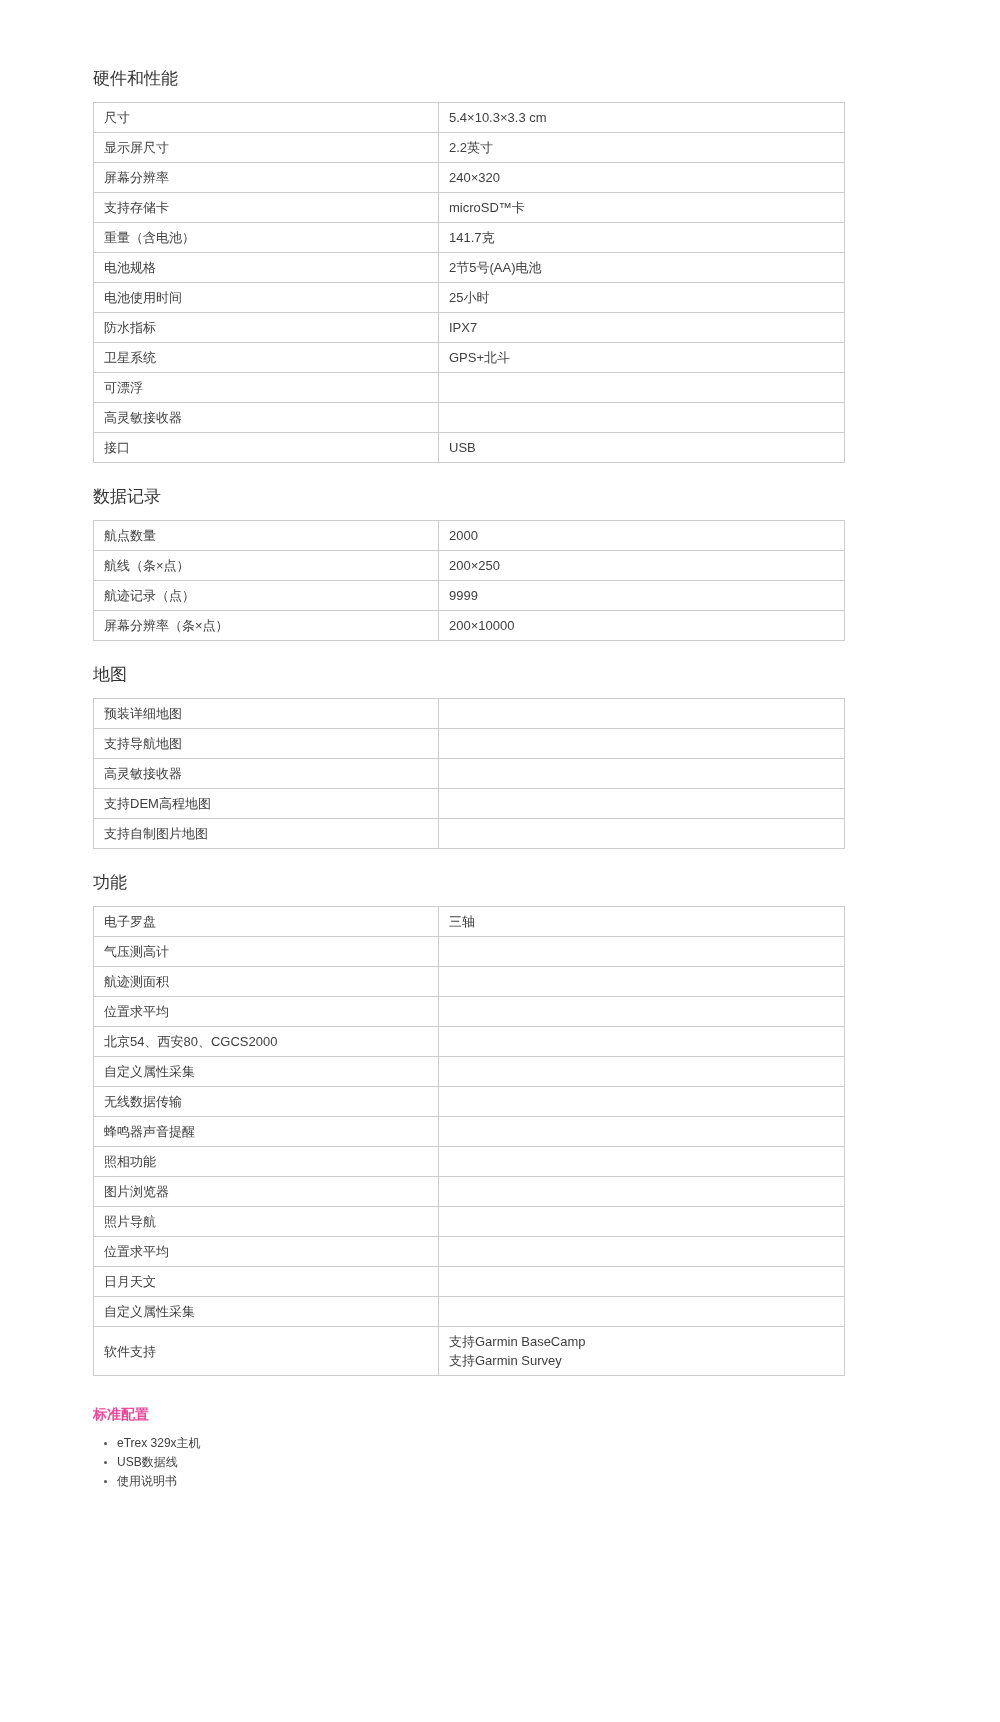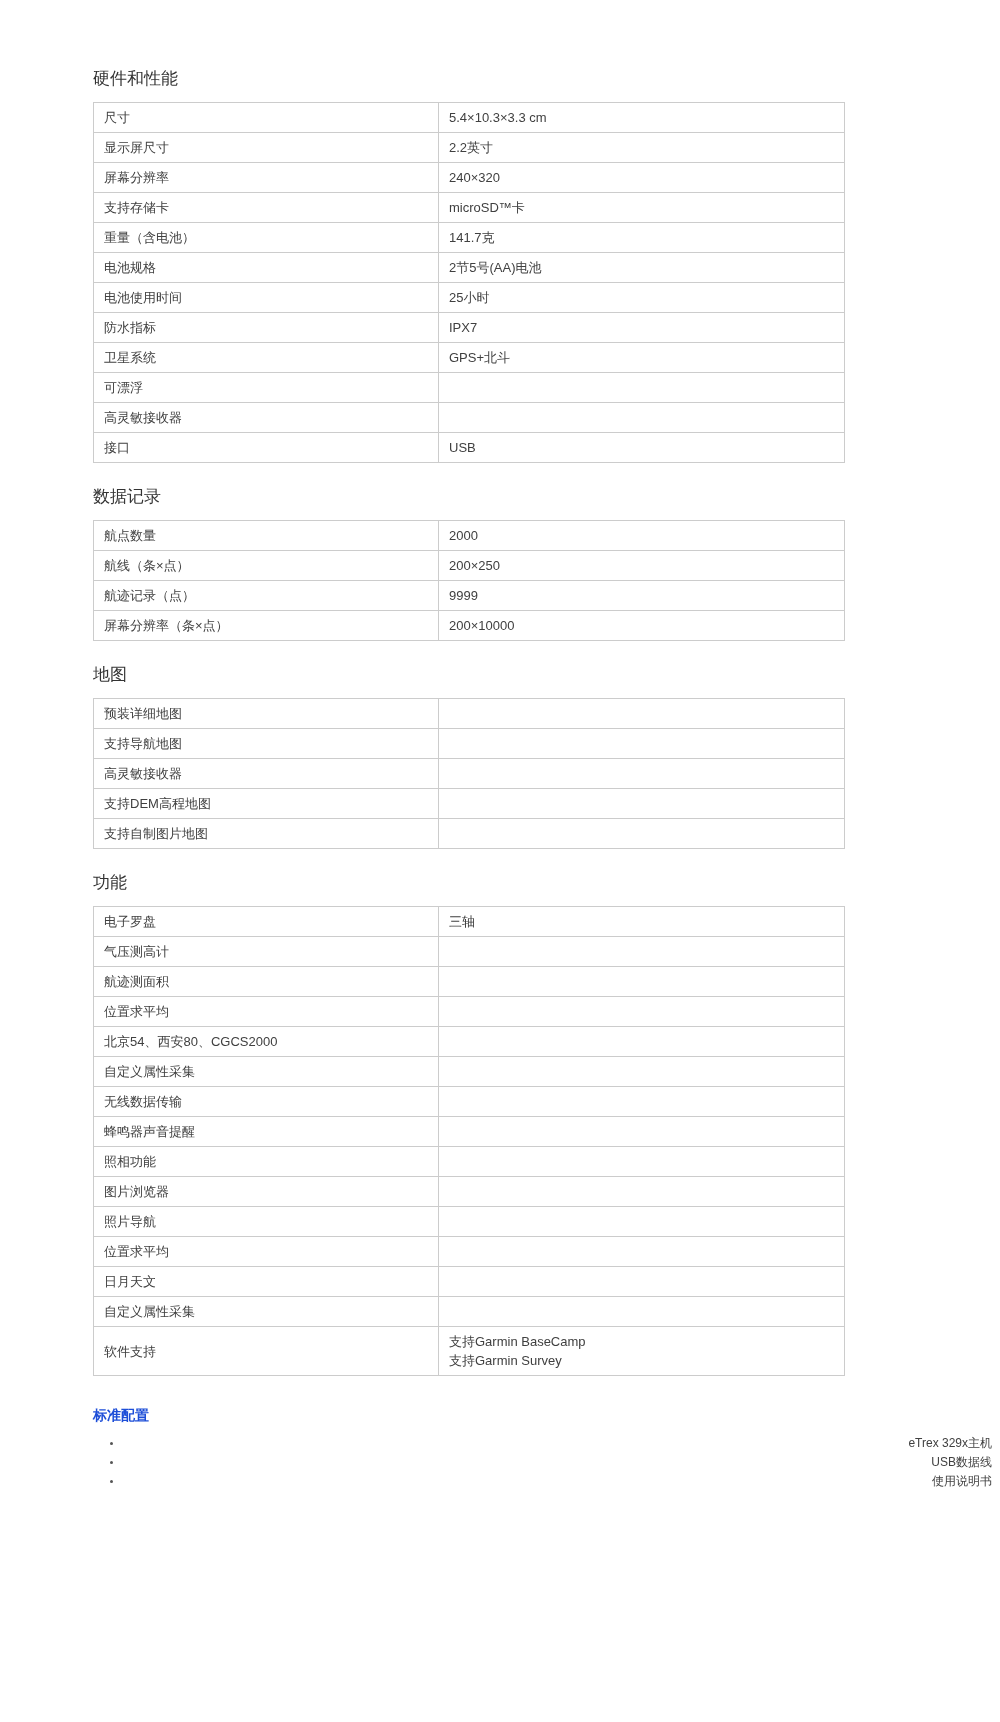--- a/index.html
+++ b/index.html
@@ -48,29 +48,29 @@
   }
   .value-line + .value-line {
     margin-top: 4px;
   }
   .package-section {
     margin-top: 30px;
   }
   .package-title {
     font-size: 14px;
     font-weight: 700;
-    color: #1d4ed8;
+    color: #ec4899;
     line-height: 18px;
     margin: 0 0 10px 0;
+    font-family: Liberation Serif, serif;
   }
   ul.package-list {
     list-style: none;
-    margin: 8px;
+    margin: 2px;
     padding: 0 0 0 9px;
-    text-align: right;
   }
   li.package-item {
     position: relative;
     padding-left: 13px;
     font-size: 12px;
     line-height: 19px;
     color: #404040;
   }
   li.package-item::before {
     content: "";

